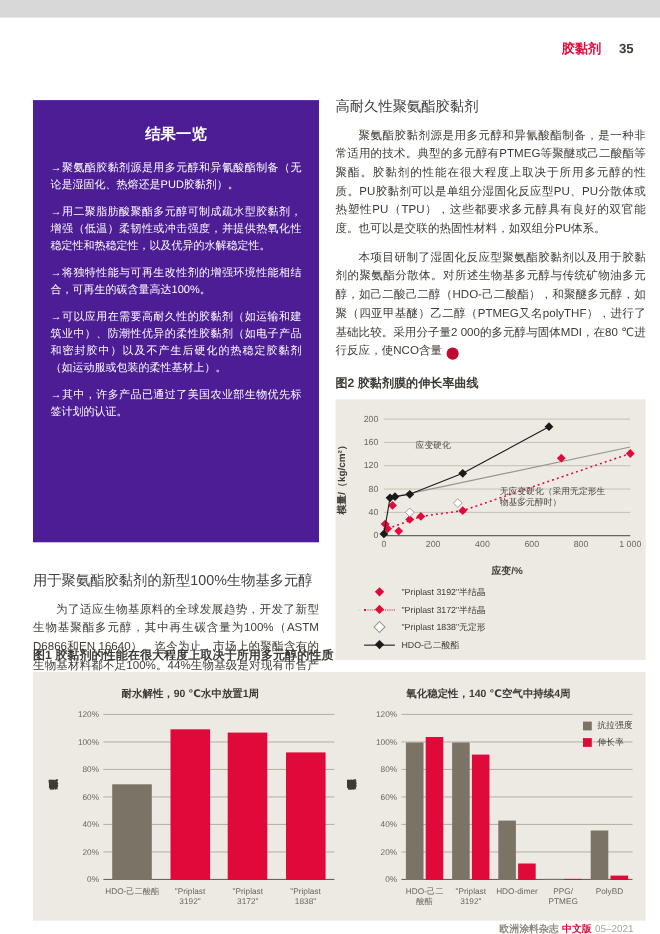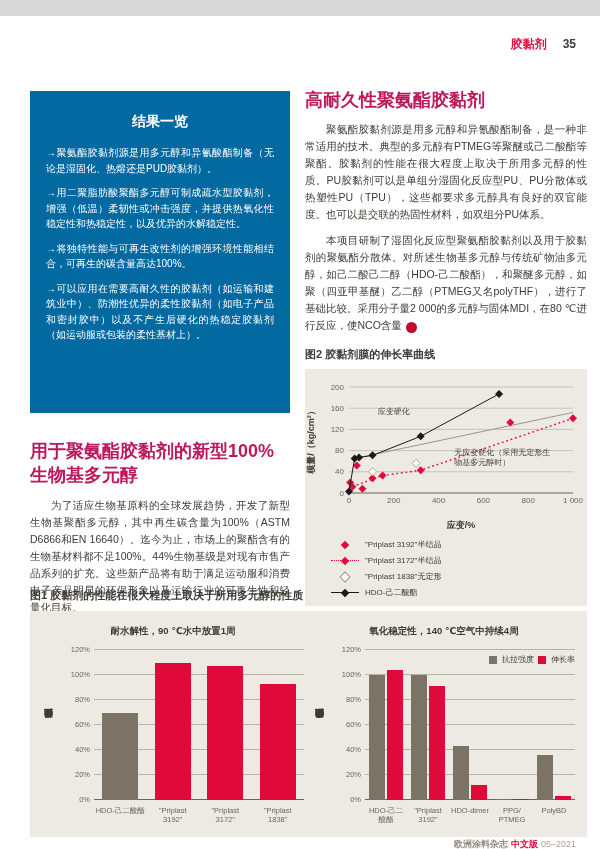--- a/index.html
+++ b/index.html
@@ -8,26 +8,26 @@
 
   
   .header{position:absolute;top:20px;right:24px;display:flex;align-items:baseline;gap:16px;}
   .header .sec{color:#e20a3a;font-weight:bold;font-size:12px;}
   .header .pnum{font-weight:bold;font-size:12px;color:#3f3a35;text-align:center;}
 
   
   .col-left{position:absolute;left:30px;top:75px;width:260px;}
   .col-right{position:absolute;left:305px;top:72px;width:282px;}
 
-  .results-box{background:#0369a1;color:#ffffff;box-sizing:border-box;height:322px;
+  .results-box{background:#4c1d95;color:#ffffff;box-sizing:border-box;height:402px;
                padding:14px 16px;overflow:hidden;}
   .rb-title{text-align:center;font-weight:bold;font-size:14px;margin:8px 0 14px;}
   .bullet{font-size:10px;line-height:1.55;margin:0 0 9px;text-align:justify;}
 
-  .red-h{color:#be185d;font-weight:bold;font-size:18px;margin:0 0 9px;line-height:1.35;}
+  .red-h{color:#404040;font-weight:normal;font-size:13px;margin:0 0 9px;line-height:1.35;}
   .col-left .red-h{margin-top:26px;}
   .body{font-size:10.5px;line-height:1.62;text-align:justify;margin:0 0 9px;}
   .ind{text-indent:2em;}
   .cont{display:inline-flex;align-items:center;justify-content:center;width:11px;height:11px;
         border-radius:50%;background:#c00a2e;color:#fff;font-size:7px;font-weight:bold;
         margin-left:4px;vertical-align:-1px;line-height:1;}
 
   .fig-caption{font-weight:bold;font-size:11px;color:#3f3a35;margin:13px 0 7px;}
   .panel{background:#edeae3;}
 
@@ -58,21 +58,21 @@
   .bc-grid{position:absolute;left:0;right:0;height:1px;background:#b9b3a6;}
   .bc-ytick{position:absolute;left:-38px;width:34px;text-align:right;font-size:7.5px;color:#6b655c;}
   .bc-ylabel{position:absolute;left:-52px;top:0;height:150px;display:flex;align-items:center;
              justify-content:center;writing-mode:vertical-rl;transform:rotate(180deg);
              font-size:8.5px;font-weight:bold;color:#3f3a35;}
   .bc-bars{position:absolute;left:0;right:0;top:0;bottom:0;display:flex;align-items:flex-end;z-index:2;}
   .bc-col{flex:1;display:flex;justify-content:center;align-items:flex-end;gap:2px;}
   .bc-bar{width:36px;}
   .bc-xlabels{display:flex;margin-left:52px;margin-top:6px;}
   .bc-xlab{flex:1;text-align:center;font-size:7.5px;color:#6b655c;line-height:1.25;white-space:pre-line;}
-  .bc-legend{position:absolute;top:4px;right:0;z-index:3;display:flex;gap:4px;}
+  .bc-legend{position:absolute;top:4px;right:0;z-index:3;display:flex;flex-direction:column;gap:4px;}
   .bc-legrow{display:flex;align-items:center;gap:5px;font-size:8px;color:#3f3a35;}
   .bc-sq{width:8px;height:8px;flex:none;}
 
   
   .footer{position:absolute;right:24px;bottom:14px;font-size:9px;color:#8f897e;font-weight:bold;}
   .footer .red{color:#e20a3a;margin:0 3px;}
   .footer .lt{color:#a8a298;font-weight:normal;}
 </style>
 </head>
 <body>
@@ -85,20 +85,21 @@
   </div>
 
   <div class="col-left">
     <div class="results-box">
       <div class="rb-title">结果一览</div>
       <div id="results-items">
           <p class="bullet">→聚氨酯胶黏剂源是用多元醇和异氰酸酯制备（无论是湿固化、热熔还是PUD胶黏剂）。</p>
           <p class="bullet">→用二聚脂肪酸聚酯多元醇可制成疏水型胶黏剂，增强（低温）柔韧性或冲击强度，并提供热氧化性稳定性和热稳定性，以及优异的水解稳定性。</p>
           <p class="bullet">→将独特性能与可再生改性剂的增强环境性能相结合，可再生的碳含量高达100%。</p>
           <p class="bullet">→可以应用在需要高耐久性的胶黏剂（如运输和建筑业中）、防潮性优异的柔性胶黏剂（如电子产品和密封胶中）以及不产生后硬化的热稳定胶黏剂（如运动服或包装的柔性基材上）。</p>
+          <p class="bullet">→其中，许多产品已通过了美国农业部生物优先标签计划的认证。</p>
         </div>
     </div>
     <h2 class="red-h">用于聚氨酯胶黏剂的新型100%生物基多元醇</h2>
     <p class="body ind">为了适应生物基原料的全球发展趋势，开发了新型生物基聚酯多元醇，其中再生碳含量为100%（ASTM D6866和EN 16640）。迄今为止，市场上的聚酯含有的生物基材料都不足100%。44%生物基级是对现有市售产品系列的扩充。这些新产品将有助于满足运动服和消费电子产品明显的环保形象以及运输行业的可再生性和轻量化目标。</p>
   </div>
 
   <div class="col-right">
     <h2 class="red-h">高耐久性聚氨酯胶黏剂</h2>
     <p class="body ind">聚氨酯胶黏剂源是用多元醇和异氰酸酯制备，是一种非常适用的技术。典型的多元醇有PTMEG等聚醚或己二酸酯等聚酯。胶黏剂的性能在很大程度上取决于所用多元醇的性质。PU胶黏剂可以是单组分湿固化反应型PU、PU分散体或热塑性PU（TPU），这些都要求多元醇具有良好的双官能度。也可以是交联的热固性材料，如双组分PU体系。</p>
     <p class="body ind"><span>本项目研制了湿固化反应型聚氨酯胶黏剂以及用于胶黏剂的聚氨酯分散体。对所述生物基多元醇与传统矿物油多元醇，如己二酸己二醇（HDO-己二酸酯），和聚醚多元醇，如聚（四亚甲基醚）乙二醇（PTMEG又名polyTHF），进行了基础比较。采用分子量2 000的多元醇与固体MDI，在80 ℃进行反应，使NCO含量</span><span class="cont">

